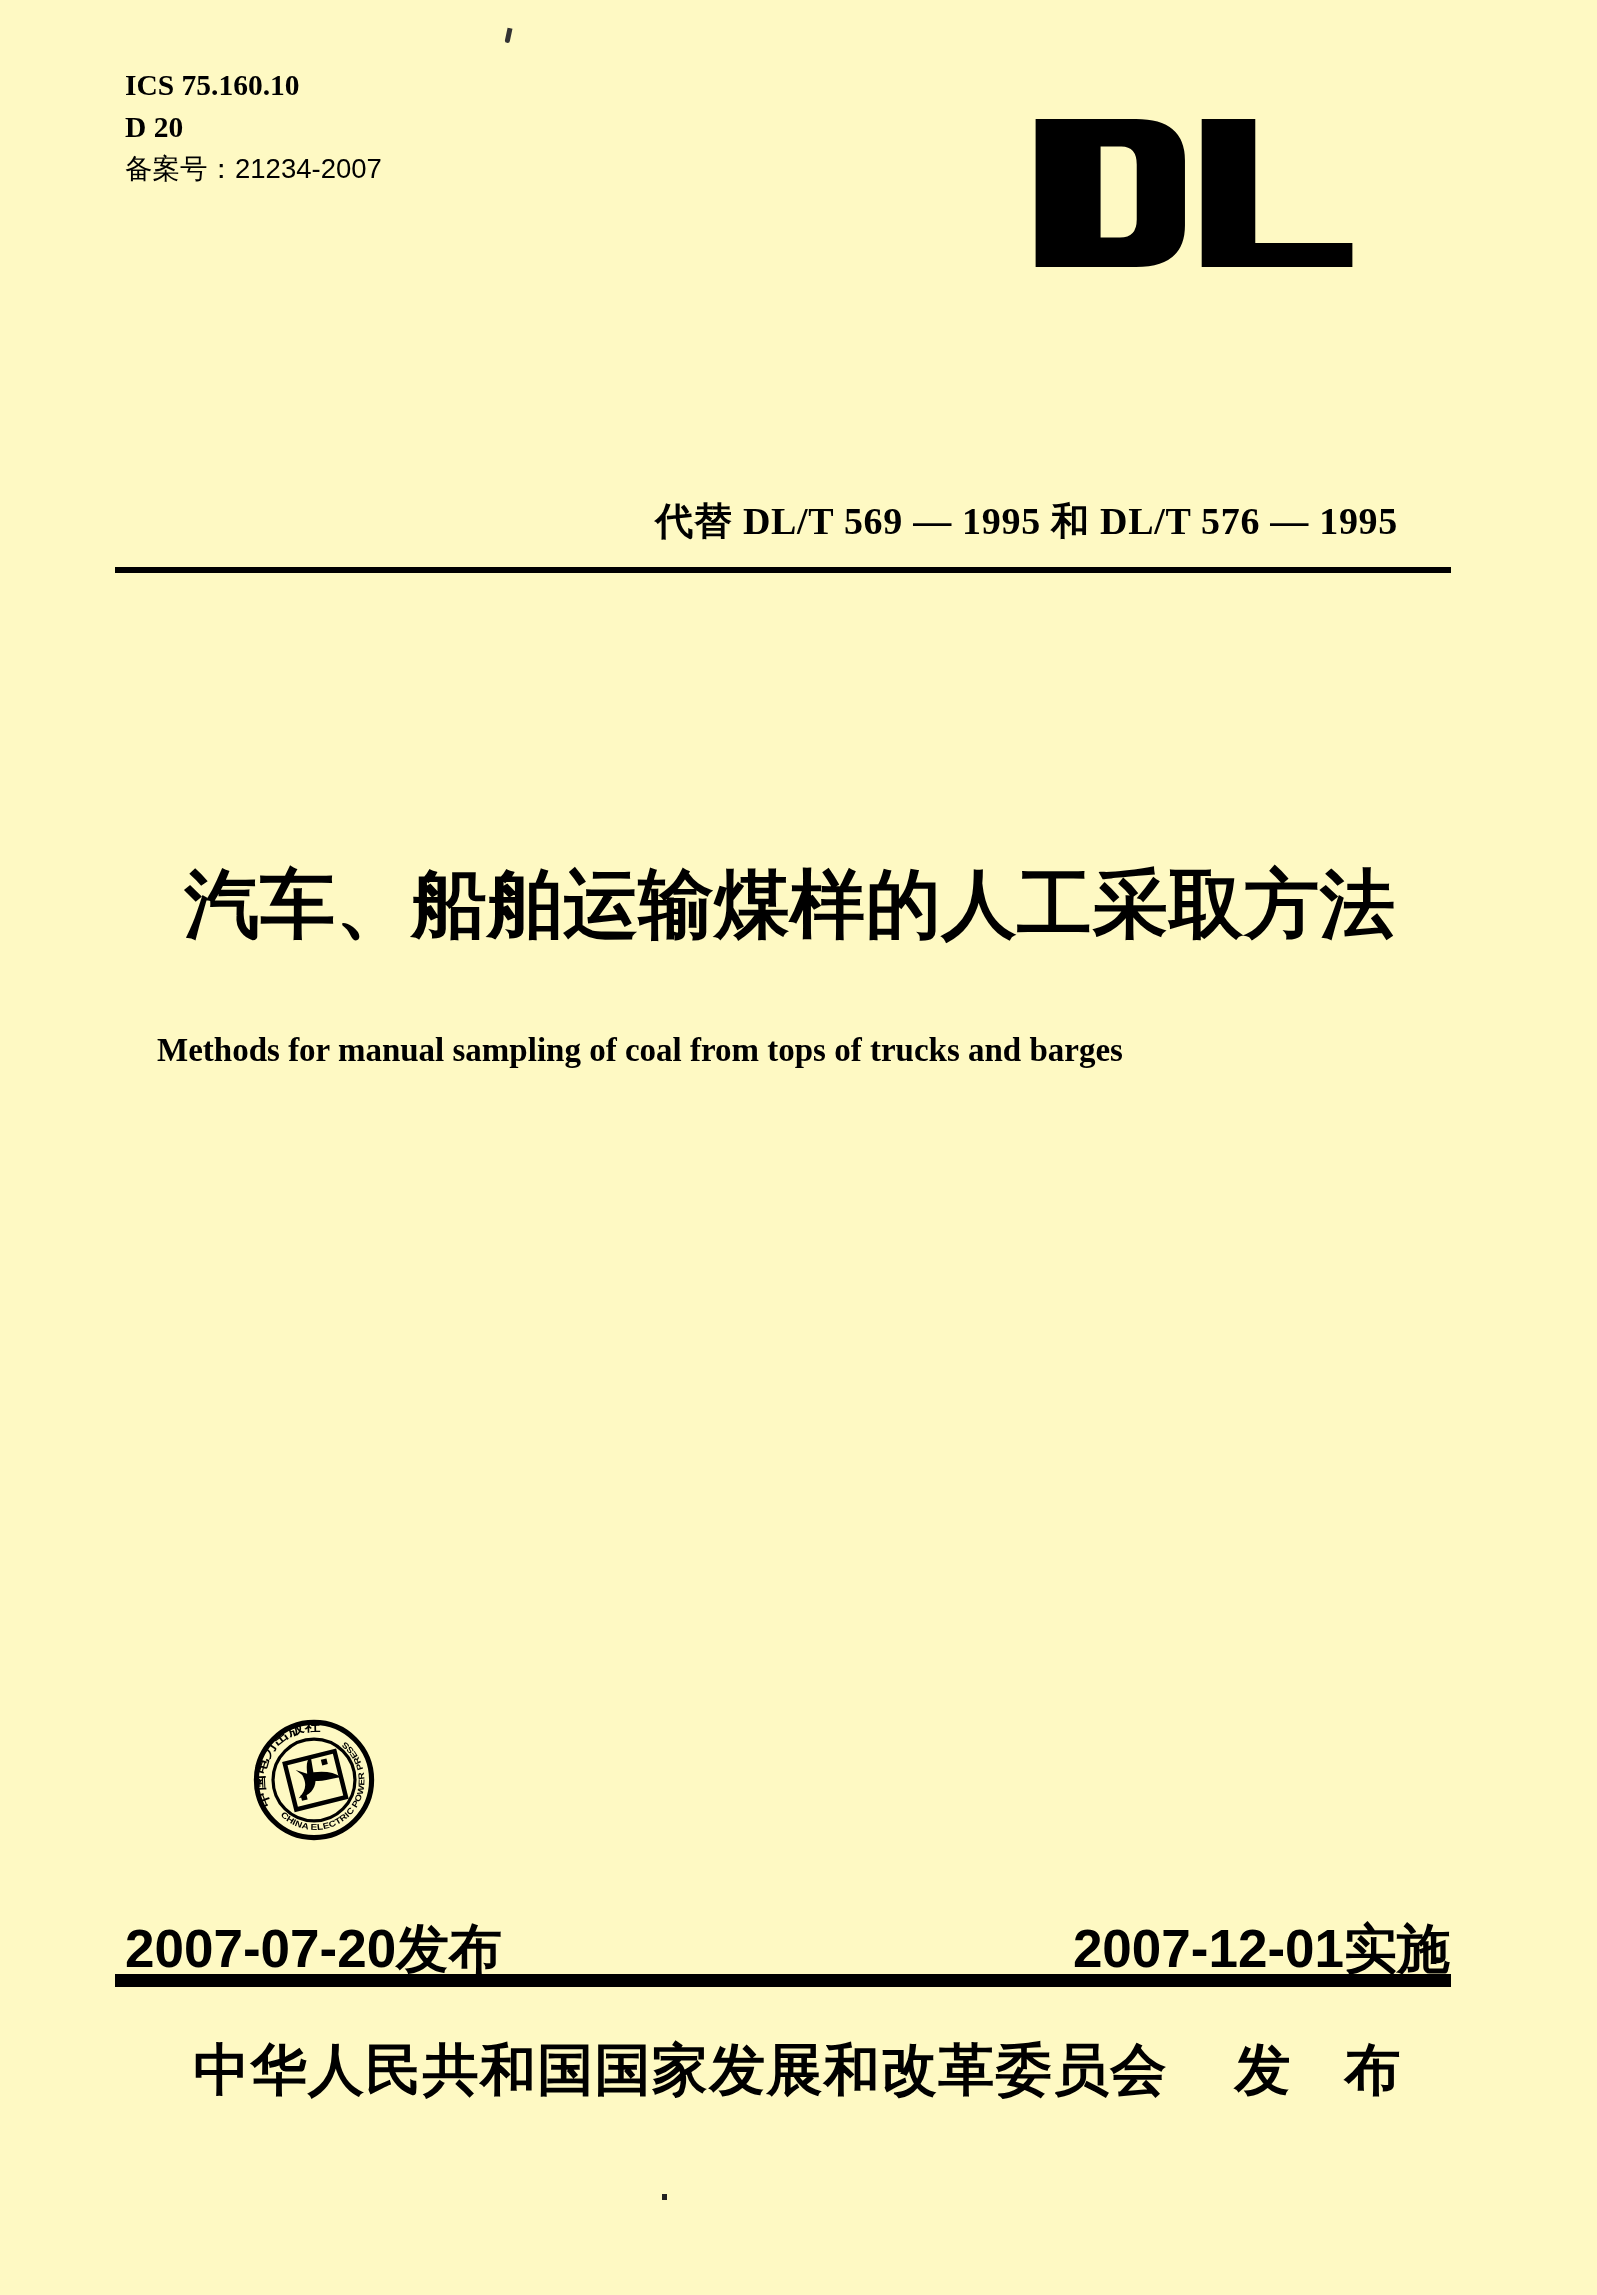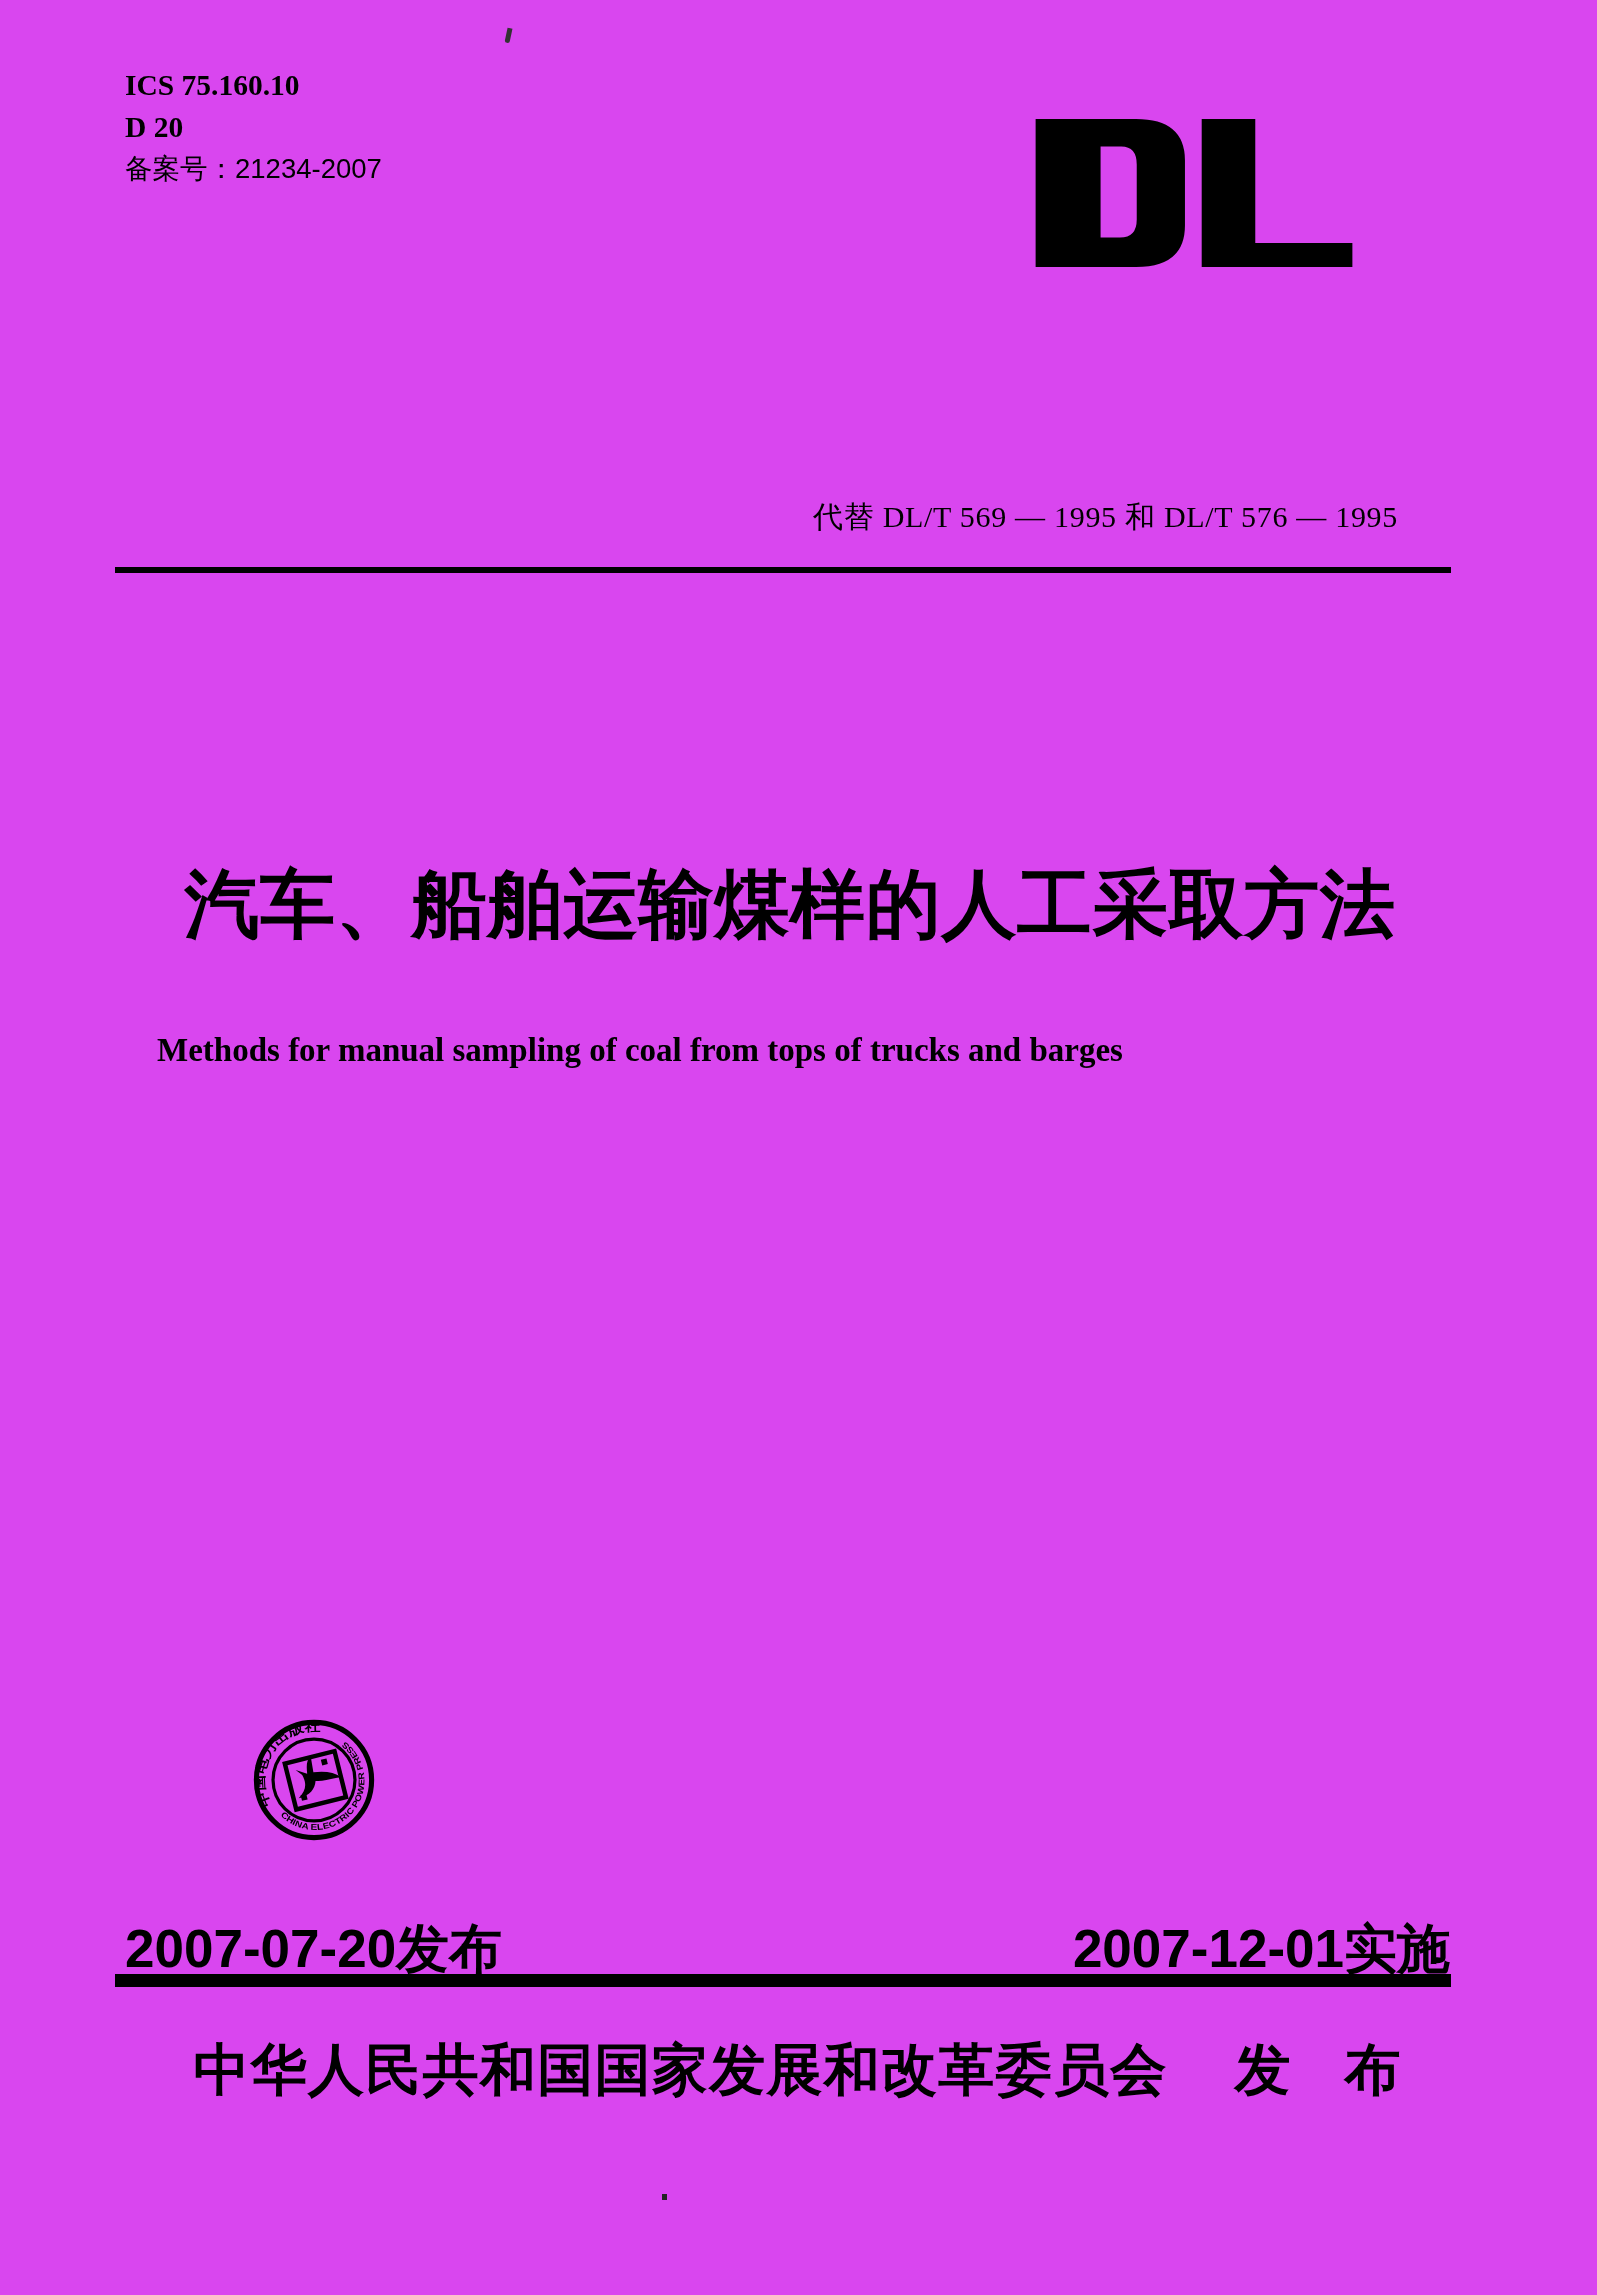--- a/index.html
+++ b/index.html
@@ -1,19 +1,19 @@
 <!DOCTYPE html>
 <html style="font-size:10.7px"><head>
 <meta charset="utf-8">
 <style>
   html,body{margin:0;padding:0;background:#e8e8e8;}
   .page{
     position:relative;
     width:1598px;height:2295px;
-    background:#d946ef;
+    background:#fef9c3;
     color:#000;
     overflow:hidden;
     font-family:"Liberation Serif","DejaVu Serif",serif;
   }
   
   .meta{position:absolute;left:125px;top:64px;}
   .meta .ics,.meta .dclass{
     font-family:"Liberation Serif","DejaVu Serif",serif;
     font-weight:bold;font-size:29.5px;line-height:42px;white-space:nowrap;
   }
@@ -30,21 +30,21 @@
     white-space:nowrap;line-height:1;
     font-family:"Liberation Serif","DejaVu Serif",serif;
   }
   .std-no{
     position:absolute;right:198px;top:448px;
     font-weight:bold;font-size:46px;letter-spacing:2.7px;
     white-space:nowrap;line-height:1;
   }
   .replaces{
     position:absolute;right:200px;top:502px;
-    font-size:30px;letter-spacing:0.7px;white-space:nowrap;line-height:1;
+    font-size:38px;letter-spacing:0.7px;white-space:nowrap;line-height:1;font-weight:bold;
   }
   .rule-thin{position:absolute;left:115px;top:567px;width:1336px;height:6px;background:#000;}
   
   .title-cn{
     position:absolute;left:0;top:865px;width:1580px;text-align:center;
     font-family:"Liberation Sans","DejaVu Sans",sans-serif;
     font-weight:bold;font-size:75px;letter-spacing:0.7px;line-height:1.05;white-space:nowrap;
   }
   .title-en{
     position:absolute;left:0;top:1020px;width:1280px;text-align:center;

